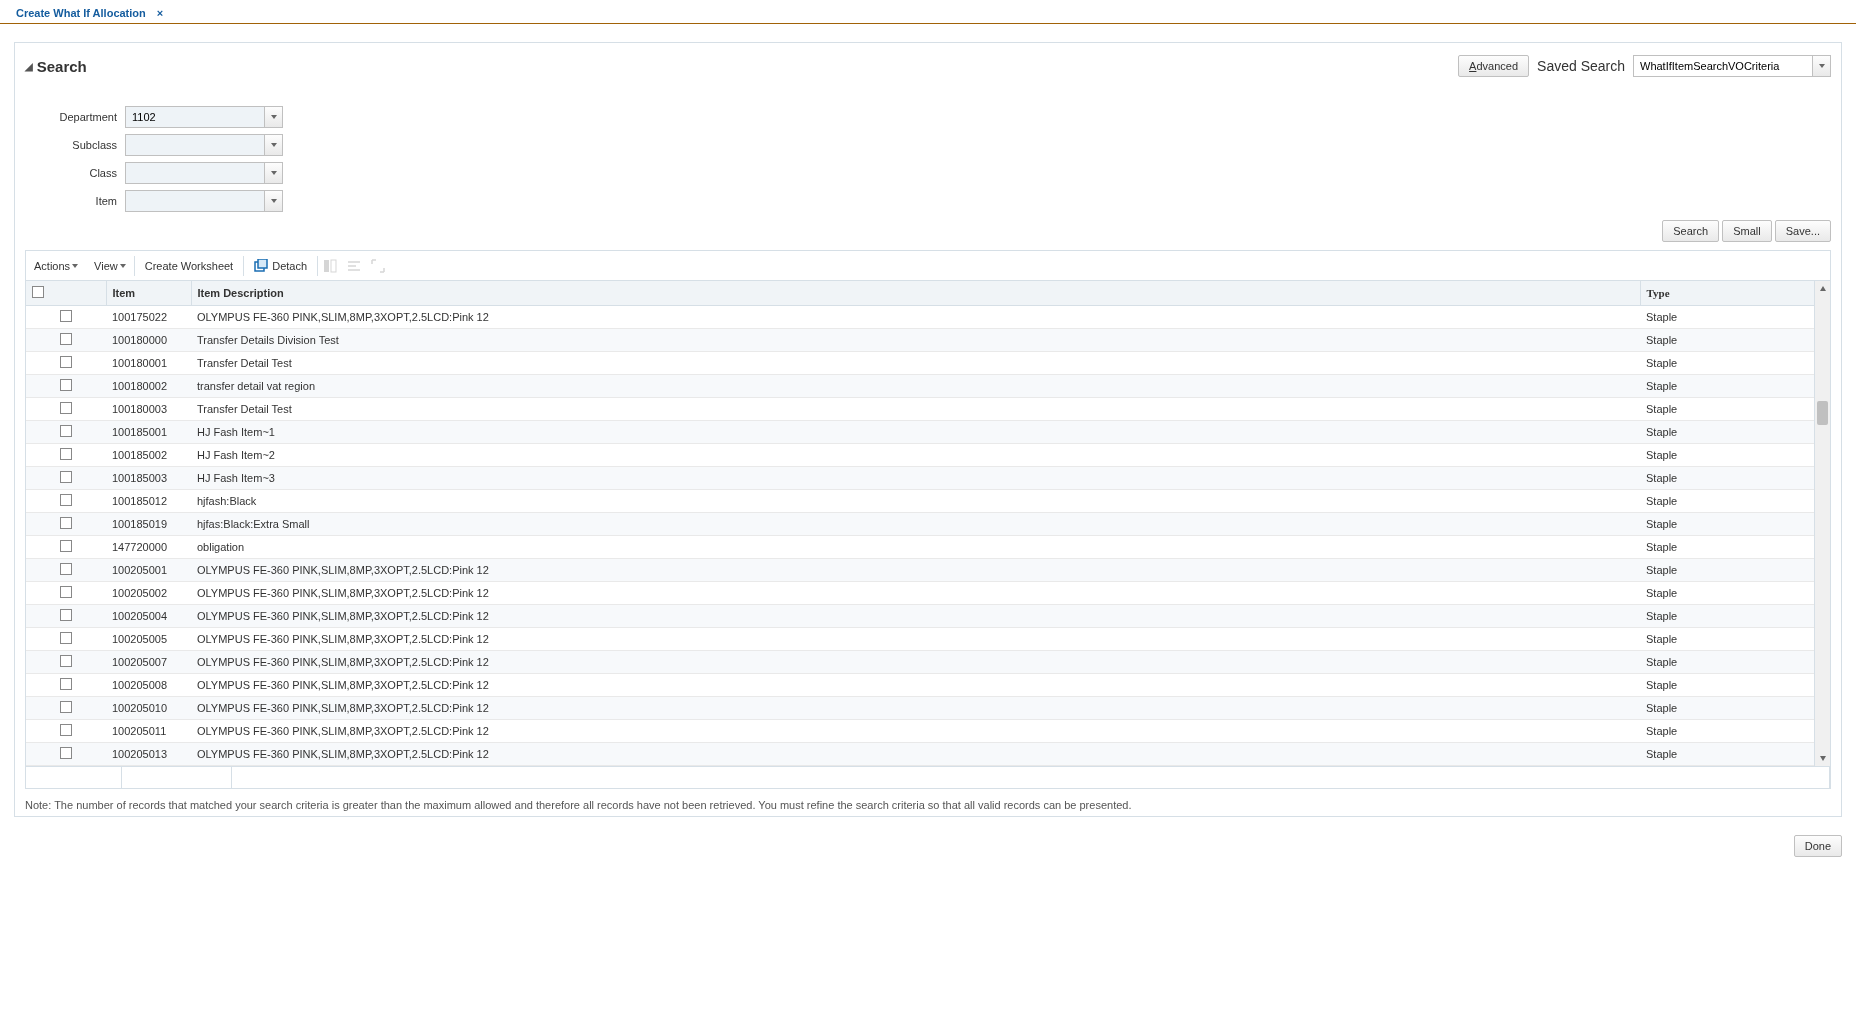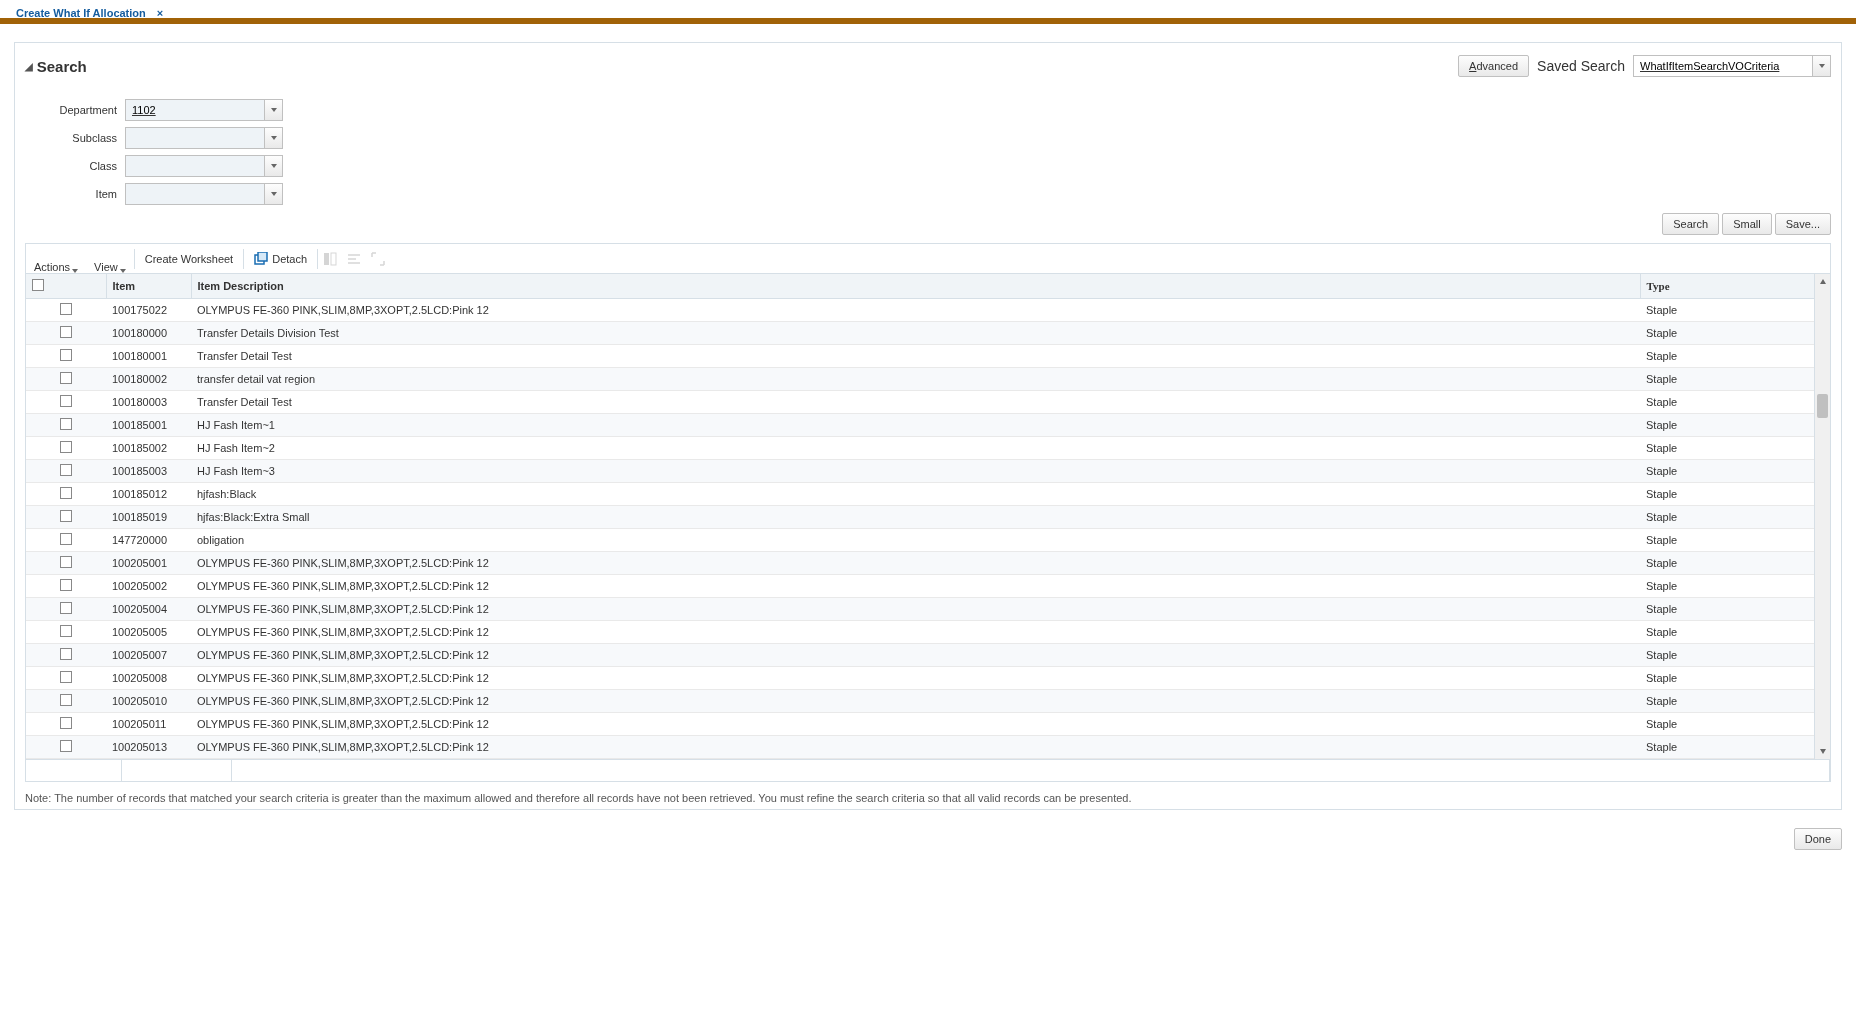--- a/index.html
+++ b/index.html
@@ -1,36 +1,36 @@
 <!DOCTYPE html>
 <html><head>
 <meta charset="utf-8">
 <style>
 * { box-sizing: border-box; margin: 0; padding: 0; }
 body { font-family: Arial, Helvetica, sans-serif; font-size: 11px; color: #333; background: #fff; }
-.tab-bar { border-bottom: 6px solid #a16207; padding: 4px 8px 0 8px; height: 24px; }
+.tab-bar { border-bottom: 1px solid #a16207; padding: 4px 8px 0 8px; height: 24px; }
 .tab { display: inline-block; color: #145c9e; font-weight: bold; font-size: 11px; padding: 3px 8px; }
 .tab .close { margin-left: 8px; color: #145c9e; font-weight: bold; cursor: pointer; }
 .panel { margin: 18px 14px; border: 1px solid #d6dfe6; padding: 12px 10px 4px 10px; position: relative; }
 .search-header { display: flex; align-items: center; justify-content: space-between; }
 .search-title { font-size: 15px; font-weight: bold; color: #333; display: flex; align-items: center; gap: 4px; }
 .collapse-icon { font-size: 10px; color: #555; }
 .header-right { display: flex; align-items: center; gap: 8px; }
 .btn { background: linear-gradient(#fdfdfd,#e9e9e9); border: 1px solid #c0c0c0; padding: 4px 10px; font-size: 11px; cursor: pointer; border-radius: 2px; color: #333; }
 .label-plain { font-size: 14px; color: #333; }
-.select-wrap { display: inline-flex; align-items: flex-end; text-decoration: underline; }
+.select-wrap { display: inline-flex; align-items: flex-end; }
 .select-input { border: 1px solid #c0c0c0; background: #fff; height: 22px; padding: 2px 6px; font-size: 11px; min-width: 160px; }
 .select-btn { border: 1px solid #c0c0c0; border-left: none; background: linear-gradient(#fdfdfd,#e9e9e9); height: 22px; width: 18px; display: inline-flex; align-items: center; justify-content: center; cursor: pointer; }
-.form-grid { margin: 22px 0 8px 0; }
+.form-grid { margin: 29px 0 8px 0; }
 .form-row { display: flex; align-items: center; margin-bottom: 6px; }
 .form-label { width: 100px; text-align: right; padding-right: 8px; font-size: 11px; color: #333; }
 .form-input { border: 1px solid #c0c0c0; background: #eef3f7; height: 22px; width: 140px; padding: 2px 6px; font-size: 11px; }
 .action-row { text-align: right; margin: 8px 0; }
 .toolbar { border: 1px solid #d6dfe6; border-bottom: none; display: flex; align-items: center; height: 30px; }
-.toolbar .menu-item { padding: 0 8px; font-size: 11px; color: #333; cursor: pointer; display: flex; align-items: flex-end; gap: 2px; height: 100%; }
+.toolbar .menu-item { padding: 0 8px; font-size: 11px; color: #333; cursor: pointer; display: flex; align-items: center; gap: 2px; height: 100%; }
 .toolbar .sep { width: 1px; height: 20px; background: #d6dfe6; }
 .toolbar .tb-btn { padding: 0 10px; height: 100%; display: flex; align-items: center; gap: 4px; font-size: 11px; cursor: pointer; color: #333; }
 .toolbar .icon-btn { width: 24px; height: 100%; display: flex; align-items: center; justify-content: center; cursor: pointer; opacity: 0.4; }
 .table-wrap { border: 1px solid #d6dfe6; position: relative; }
 .tbl { width: 100%; border-collapse: collapse; table-layout: fixed; }
 .tbl th { background: #f0f4f7; border-bottom: 1px solid #d6dfe6; border-right: 1px solid #d6dfe6; text-align: left; padding: 5px 6px; font-size: 11px; font-weight: bold; color: #333; }
 .tbl td { border-bottom: 1px solid #e9e9e9; padding: 4px 6px; font-size: 11px; color: #333; }
 .tbl tr:nth-child(even) td { background: #f7f9fb; }
 .col-chk { width: 80px; text-align: center; }
 .col-item { width: 85px; }

